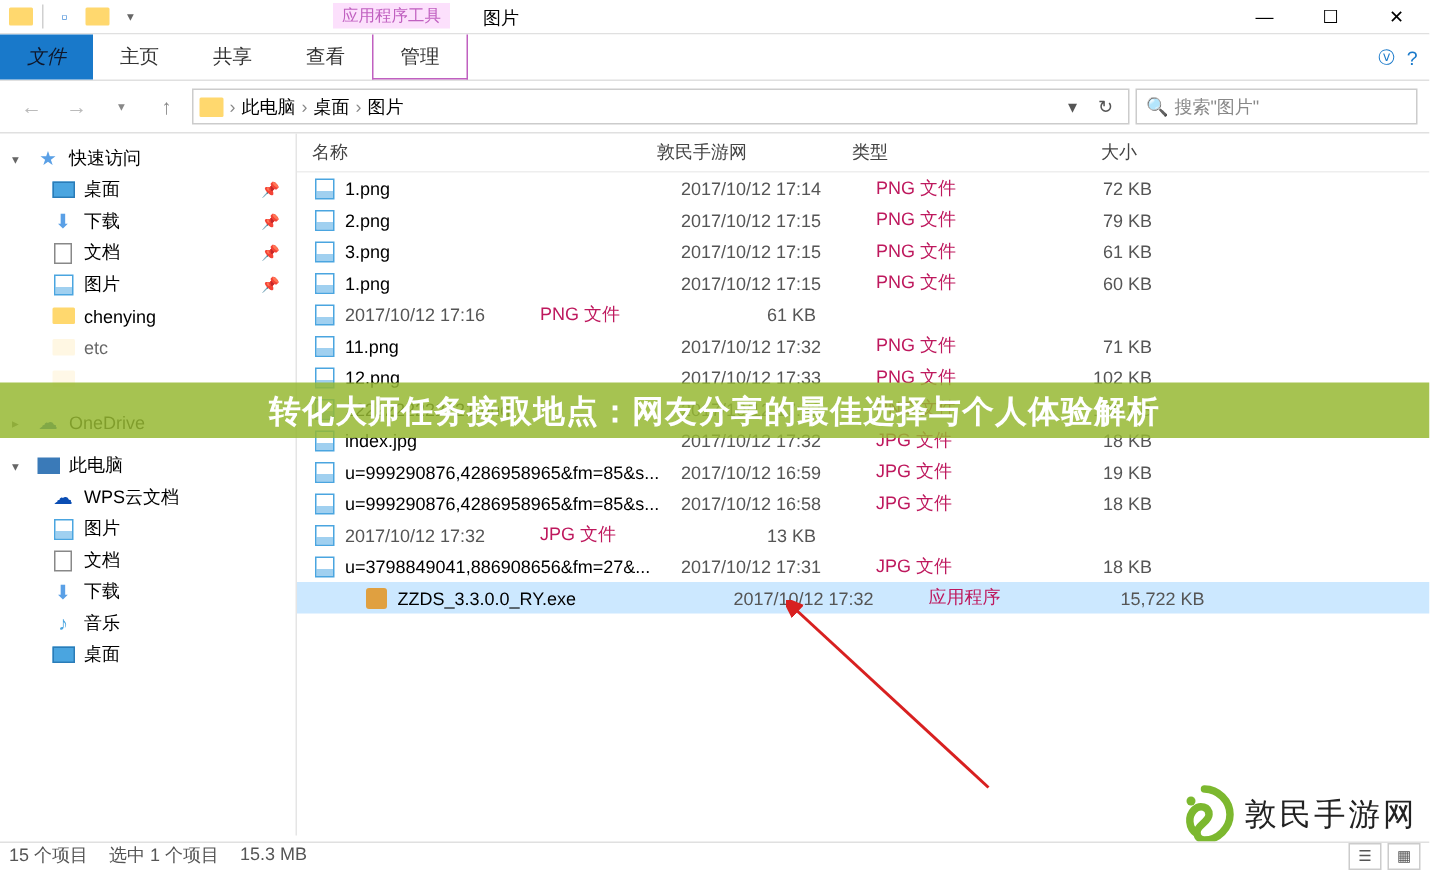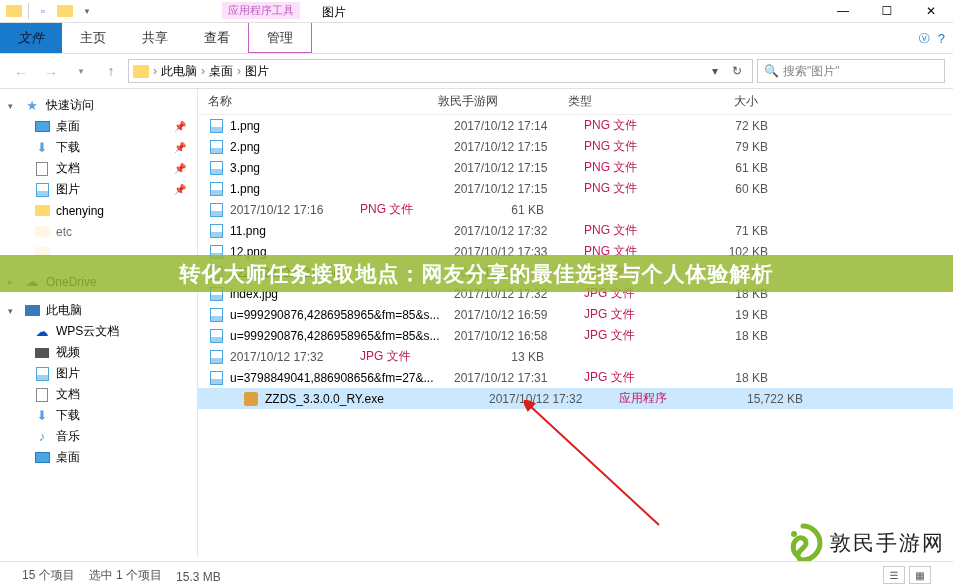--- a/index.html
+++ b/index.html
@@ -74,21 +74,21 @@
 
 .overlay-banner { position: absolute; top: 255px; left: 0; width: 953px; height: 37px; background: rgba(150, 185, 50, 0.85); display: flex; align-items: center; justify-content: center; color: #fff; font-size: 21px; font-weight: bold; letter-spacing: 1px; }
 
 .arrow-svg { position: absolute; top: 400px; left: 524px; width: 140px; height: 130px; pointer-events: none; }
 
 .watermark { position: absolute; bottom: 20px; right: 8px; display: flex; align-items: center; gap: 6px; }
 .wm-logo { width: 42px; height: 42px; }
 .wm-text { font-size: 21px; font-family: SimSun; letter-spacing: 2px; color: #222; }
 .wm-url { position: absolute; bottom: 6px; right: 30px; font-size: 11px; color: #7a9a2a; }
 
-.statusbar { position: absolute; bottom: 0; left: 0; right: 0; height: 23px; background: #fff; border-top: 1px solid #e0e0e0; display: flex; align-items: flex-end; padding: 0 22px; gap: 14px; color: #555; }
+.statusbar { position: absolute; bottom: 0; left: 0; right: 0; height: 23px; background: #fff; border-top: 1px solid #e0e0e0; display: flex; align-items: flex-start; padding: 0 6px; gap: 14px; color: #555; }
 .statusbar .sbr { margin-left: auto; display: flex; gap: 4px; }
 .view-btn { width: 22px; height: 18px; border: 1px solid #ccc; display: flex; align-items: center; justify-content: center; font-size: 10px; }
 </style>
 </head>
 <body>
 
 <div class="titlebar">
   <div class="titlebar-left">
     <span class="qat-icon">
         <span class="folder-mini"></span>
@@ -224,27 +224,20 @@
           <span>此电脑</span>
         </div>
       <div class="nav-item">
           <span class="chev"></span>
           <span class="ico cloud">☁</span>
           <span>WPS云文档</span>
         </div>
       <div class="nav-item">
           <span class="chev"></span>
           <span class="ico">
-            <span class="video"></span>
-          </span>
-          <span>视频</span>
-        </div>
-      <div class="nav-item">
-          <span class="chev"></span>
-          <span class="ico">
             <span class="png-icon"></span>
           </span>
           <span>图片</span>
         </div>
       <div class="nav-item">
           <span class="chev"></span>
           <span class="ico">
             <span class="docicon"></span>
           </span>
           <span>文档</span>

